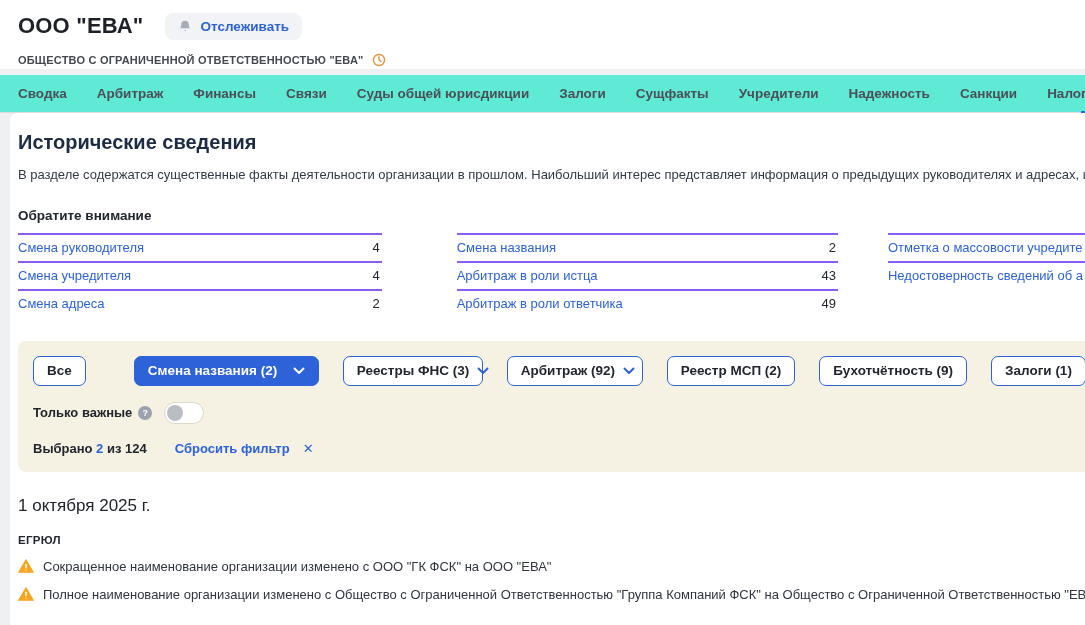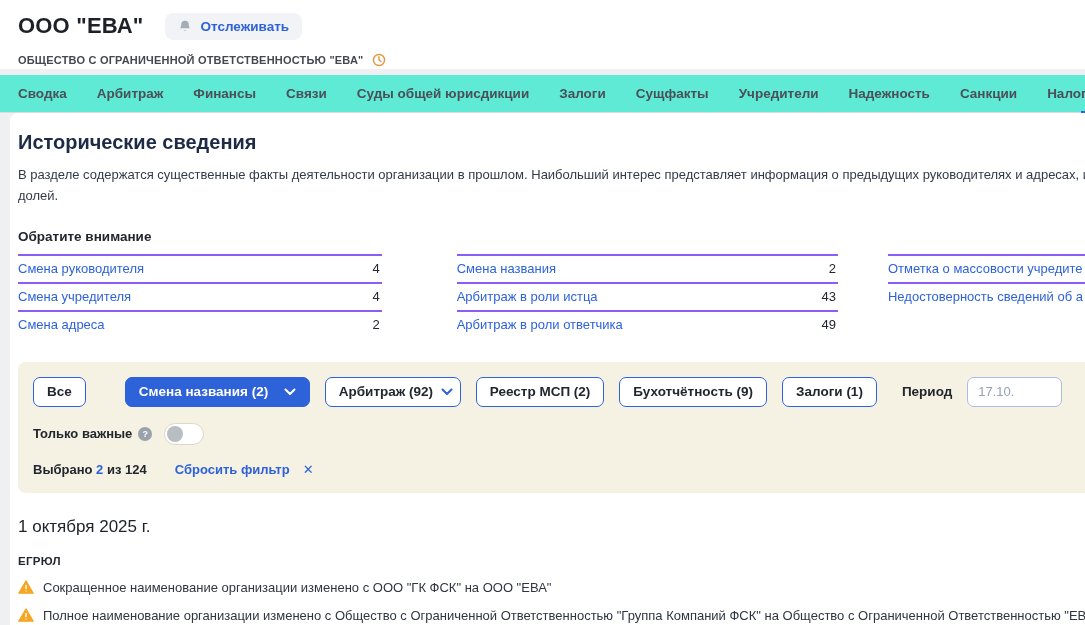--- a/index.html
+++ b/index.html
@@ -55,21 +55,21 @@
     border-top:2px solid #8b5cf6; padding:7px 2px 7px 0; height:28px;
   }
   .nrow a { font-size:13px; color:#2e62d9; white-space:nowrap; overflow:hidden; }
   .ncount { font-size:13px; color:#22262e; }
 
   
   .filter-panel {
     margin-top:24px; background:#f5f1e3; border-radius:8px 0 0 8px;
     padding:15px 0 16px 15px; overflow:hidden;
   }
-  .fbtn-row { display:flex; align-items:center; gap:15px; flex-wrap:nowrap; }
+  .fbtn-row { display:flex; align-items:center; gap:24px; flex-wrap:nowrap; }
   .fbtn {
     height:30px; border:1.5px solid #2e62d9; border-radius:7px; background:#fff;
     display:inline-flex; align-items:center; gap:8px; padding:0 13px;
     font-size:13.5px; font-weight:600; color:#22262e; cursor:pointer;
     font-family:inherit; white-space:nowrap; flex-shrink:0;
   }
   .fbtn.dd { justify-content:space-between; }
   .fbtn.sel { background:#2e62d9; color:#fff; width:185px;margin-left:24px; }
   .fbtn.w1 { width:140px; }
   .fbtn.w2 { width:136px; }
@@ -143,21 +143,20 @@
   <span class="tab">Учредители</span>
   <span class="tab">Надежность</span>
   <span class="tab">Санкции</span>
   <span class="tab">Налоги</span>
   <span class="active-ind"></span>
 </div>
 
 <div class="card">
   <div class="page-title">Исторические сведения</div>
   <div class="desc-line clip">В разделе содержатся существенные факты деятельности организации в прошлом. Наибольший интерес представляет информация о предыдущих руководителях и адресах, изменении</div>
-  <div class="desc-line">долей.</div>
 
   <div class="notable-title">Обратите внимание</div>
   <div class="notable-cols">
     <div class="ncol1">
       <div class="nrow">
         <a href="#">Смена руководителя</a>
         <span class="ncount">4</span>
       </div>
       <div class="nrow">
         <a href="#">Смена учредителя</a>
@@ -193,20 +192,28 @@
   </div>
 
   <div class="filter-panel">
     <div class="fbtn-row">
       <button class="fbtn">Все</button>
       <button class="fbtn dd sel">
         <span>Смена названия (2)</span>
         <span>
           <svg width="12" height="8" viewBox="0 0 12 8">
               <path d="M1.5 1.5 6 6l4.5-4.5" fill="none" stroke="#ffffff" stroke-width="2" stroke-linecap="round" stroke-linejoin="round"></path>
+            </svg>
+        </span>
+      </button>
+      <button class="fbtn dd w1">
+        <span>Реестры ФНС (3)</span>
+        <span>
+          <svg width="12" height="8" viewBox="0 0 12 8">
+              <path d="M1.5 1.5 6 6l4.5-4.5" fill="none" stroke="#2e62d9" stroke-width="2" stroke-linecap="round" stroke-linejoin="round"></path>
             </svg>
         </span>
       </button>
       <button class="fbtn dd w2">
         <span>Арбитраж (92)</span>
         <span>
           <svg width="12" height="8" viewBox="0 0 12 8">
               <path d="M1.5 1.5 6 6l4.5-4.5" fill="none" stroke="#2e62d9" stroke-width="2" stroke-linecap="round" stroke-linejoin="round"></path>
             </svg>
         </span>

